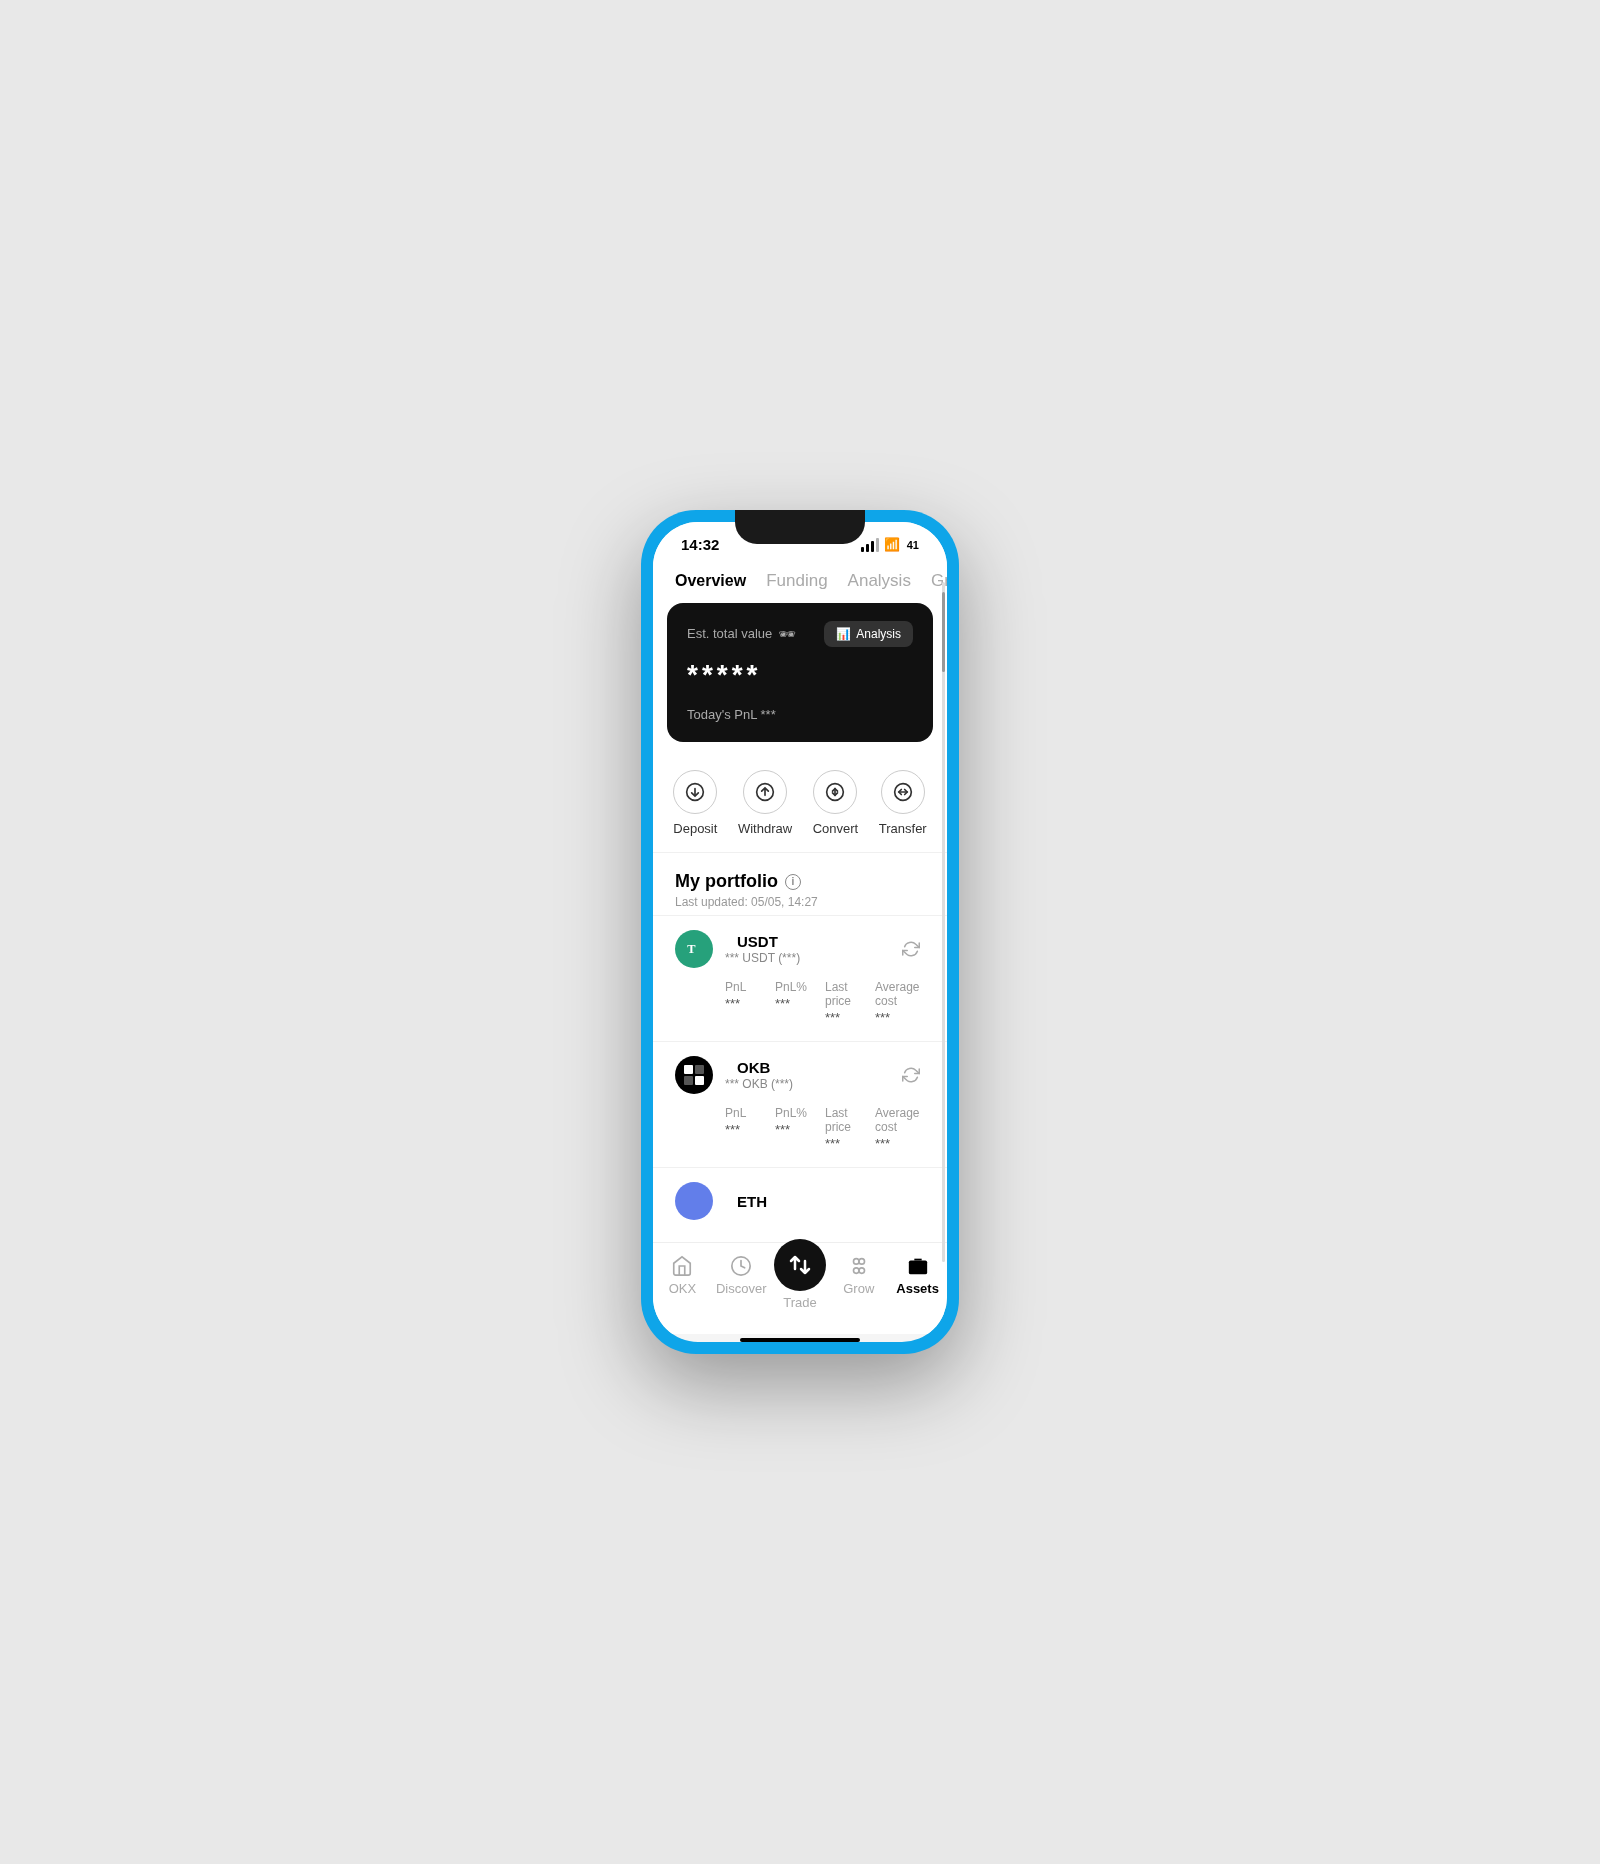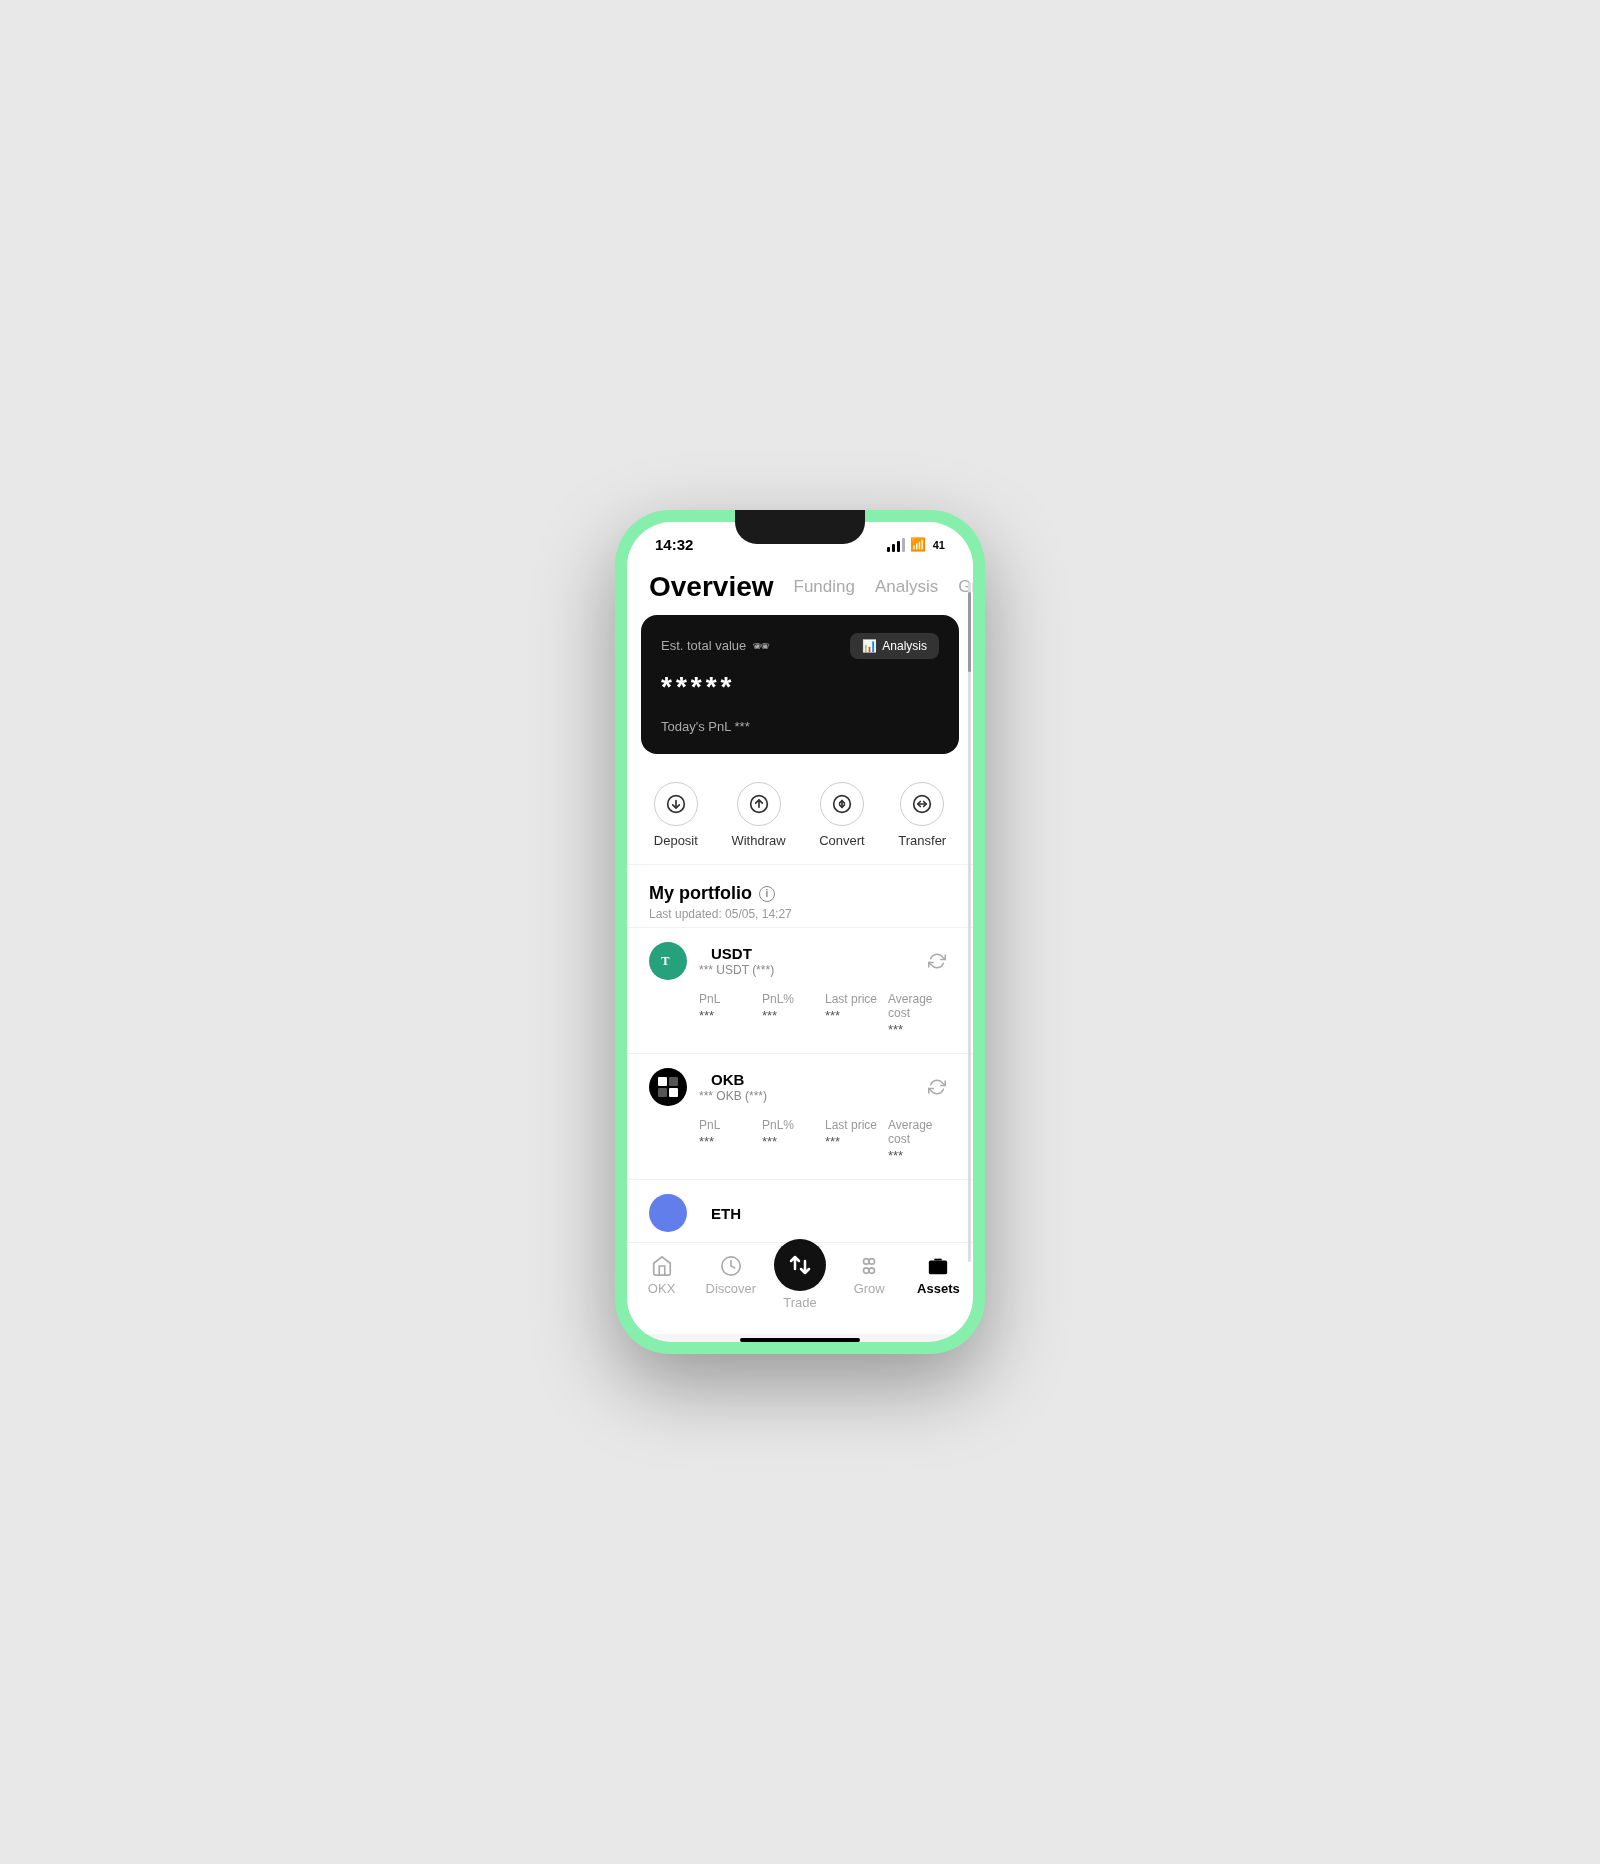--- a/index.html
+++ b/index.html
@@ -5,23 +5,23 @@
     * { box-sizing: border-box; margin: 0; padding: 0; }
     body {
       background: #e8e8e8;
       display: flex;
       justify-content: center;
       align-items: center;
       min-height: 100vh;
       font-family: -apple-system, BlinkMacSystemFont, 'Segoe UI', sans-serif;
     }
     .phone-frame {
-      width: 370px;
+      width: 318px;
       height: 844px;
-      background: #86efac;
+      background: #0ea5e9;
       border-radius: 55px;
       padding: 12px;
       box-shadow: 0 30px 80px rgba(0,0,0,0.35);
       position: relative;
     }
     .phone-screen {
       width: 100%;
       height: 100%;
       background: #f5f5f5;
       border-radius: 45px;
@@ -85,21 +85,21 @@
       align-items: center;
       background: #fff;
     }
     .nav-tab {
       font-size: 17px;
       color: #aaa;
       cursor: pointer;
       font-weight: 400;
     }
     .nav-tab.active {
-      font-size: 28px;
+      font-size: 16px;
       color: #000;
       font-weight: 700;
     }
     .portfolio-card {
       margin: 0 14px 12px;
       background: #111;
       border-radius: 16px;
       padding: 18px 20px 20px;
       color: #fff;
     }

